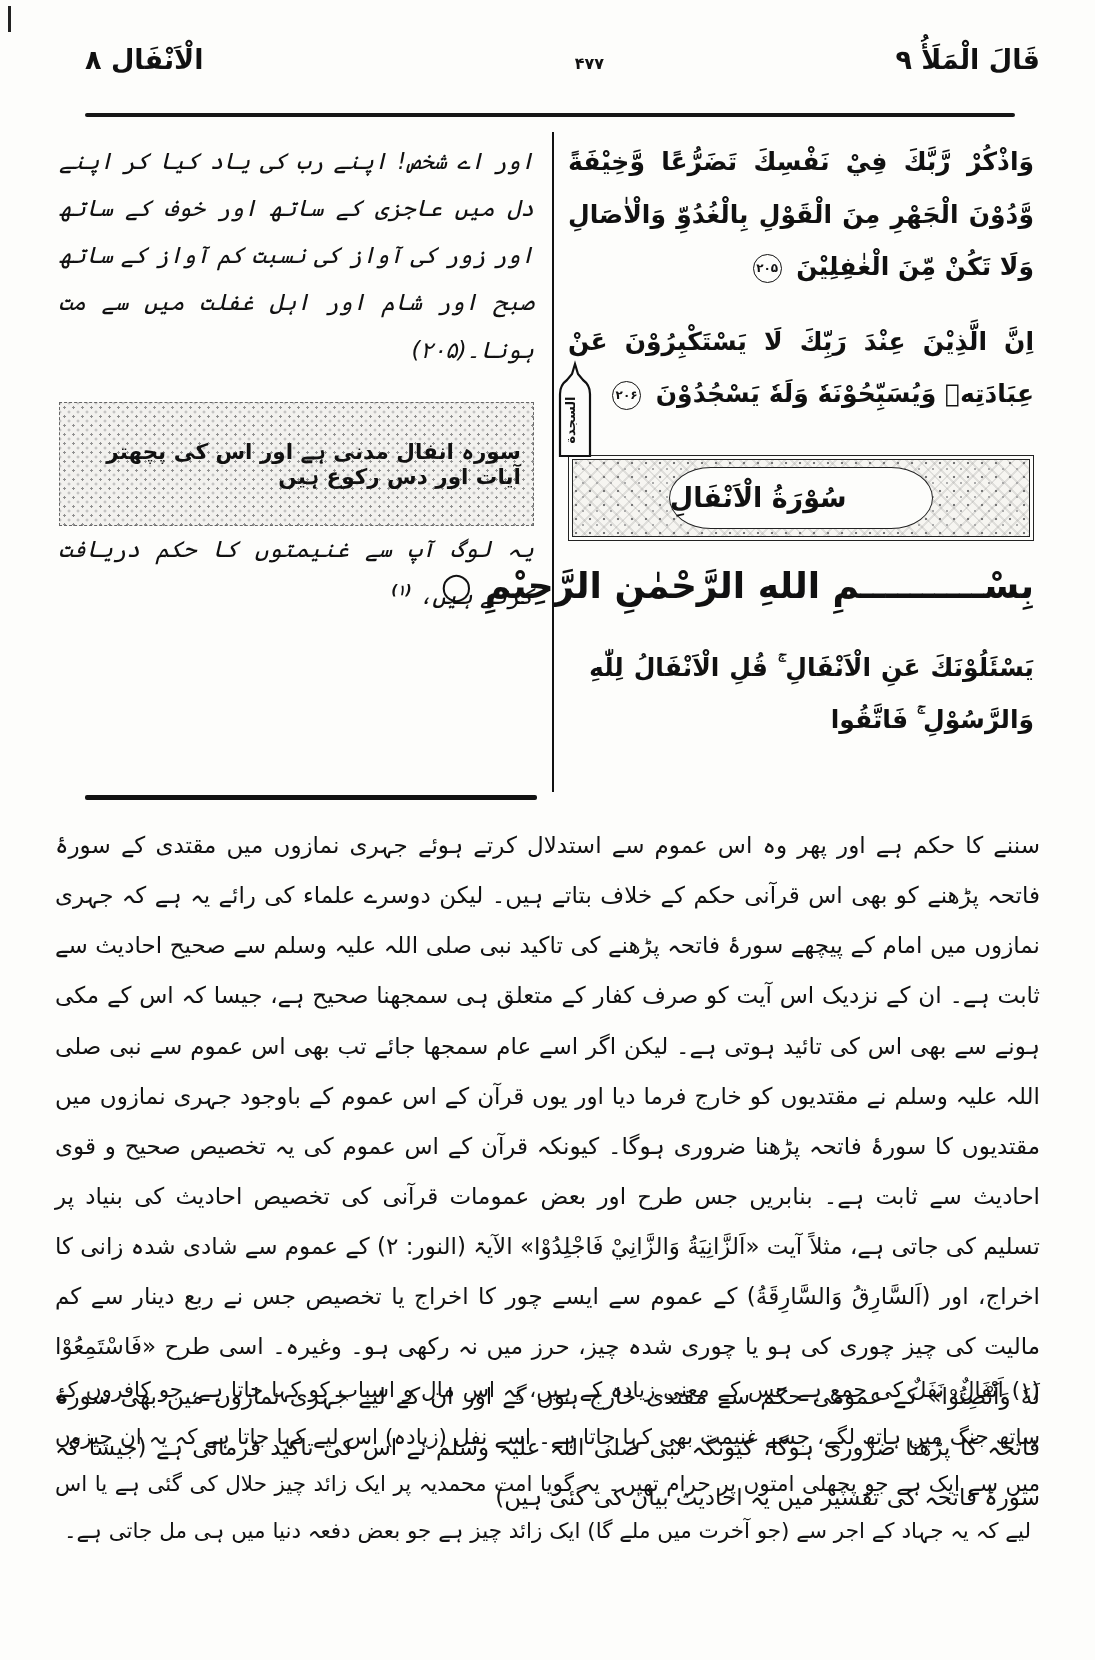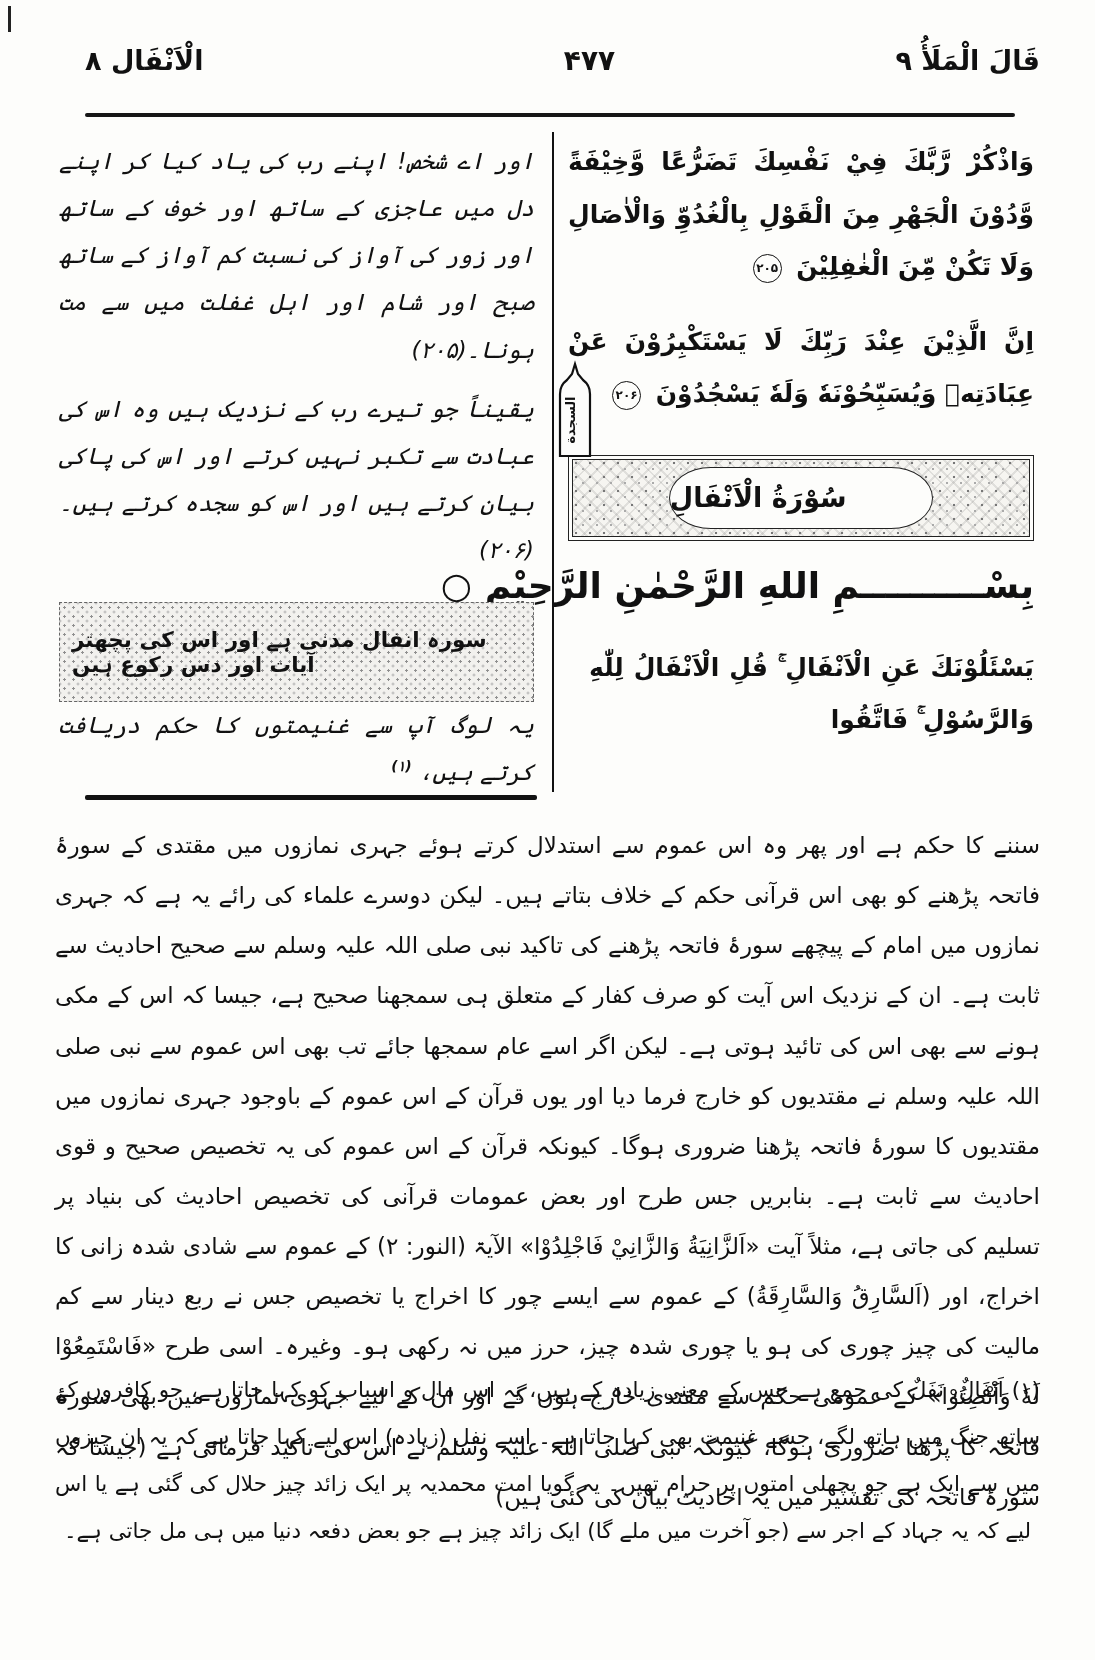--- a/index.html
+++ b/index.html
@@ -15,21 +15,21 @@
     overflow:hidden;
   }
   .scan-mark { position:absolute; top:6px; left:8px; width:3px; height:26px; background:#222; }
 
   
   .header {
     position:absolute; top:44px; left:85px; width:955px;
     display:flex; justify-content:space-between; align-items:baseline;
     font-weight:bold; font-size:27px;
   }
-  .header .page-num { font-size:28px; letter-spacing:2px; transform:translateX(40px); }
+  .header .page-num { font-size:16px; letter-spacing:2px; transform:translateX(40px); }
   .header-rule { position:absolute; top:113px; left:85px; width:930px; height:4px; background:#161616; border-radius:2px; }
 
   
   .columns { position:absolute; top:132px; left:55px; width:985px; height:660px; display:flex; direction:rtl; }
   .col-quran { width:486px; padding:4px 6px 0 14px; }
   .col-divider { width:2px; background:#111; }
   .col-trans { flex:1; padding:6px 18px 0 4px; }
 
   
   .ayah {
@@ -73,22 +73,22 @@
   .trans-p + .trans-p { margin-top:12px; }
   .info-box {
     margin-top:28px;
     border:1px dashed #666;
     background-color:#f2f1ee;
     background-image:
       radial-gradient(#8f8f8f 1.1px, transparent 1.25px),
       radial-gradient(#b5b5b5 1px, transparent 1.2px);
     background-size:9px 9px, 9px 9px;
     background-position:0 0, 4.5px 4.5px;
-    padding:24px 12px;
-    font-size:21.5px; font-weight:bold; text-align:left;
+    padding:36px 12px;
+    font-size:21.5px; font-weight:bold; text-align:right;
   }
   .after-box { margin-top:24px; }
   .fn-ref { font-size:14px; vertical-align:super; font-weight:bold; }
 
   
   .section-rule { position:absolute; top:795px; left:85px; width:452px; height:5px; background:#121212; border-radius:2px; }
 
   
   .commentary {
     position:absolute; top:820px; left:55px; width:985px;
@@ -137,21 +137,20 @@
 
       <div class="ayah ayah-3">
         <span>يَسْئَلُوْنَكَ عَنِ الْاَنْفَالِ ۚ قُلِ الْاَنْفَالُ لِلّٰهِ وَالرَّسُوْلِ ۚ فَاتَّقُوا</span>
       </div>
     </div>
 
     <div class="col-divider"></div>
 
     <div class="col-trans">
       <p class="trans-p">اور اے شخص! اپنے رب کی یاد کیا کر اپنے دل میں عاجزی کے ساتھ اور خوف کے ساتھ اور زور کی آواز کی نسبت کم آواز کے ساتھ صبح اور شام اور اہل غفلت میں سے مت ہونا۔(۲۰۵)</p>
-      <p class="trans-p">یقیناً جو تیرے رب کے نزدیک ہیں وہ اس کی عبادت سے تکبر نہیں کرتے اور اس کی پاکی بیان کرتے ہیں اور اس کو سجدہ کرتے ہیں۔(۲۰۶)</p>
       <div class="info-box">
         <span>سورہ انفال مدنی ہے اور اس کی پچھتر آیات اور دس رکوع ہیں</span>
       </div>
       <p class="trans-p">
         <span>یہ لوگ آپ سے غنیمتوں کا حکم دریافت کرتے ہیں،</span>
         <span class="fn-ref">(۱)</span>
       </p>
     </div>
   </div>
 

